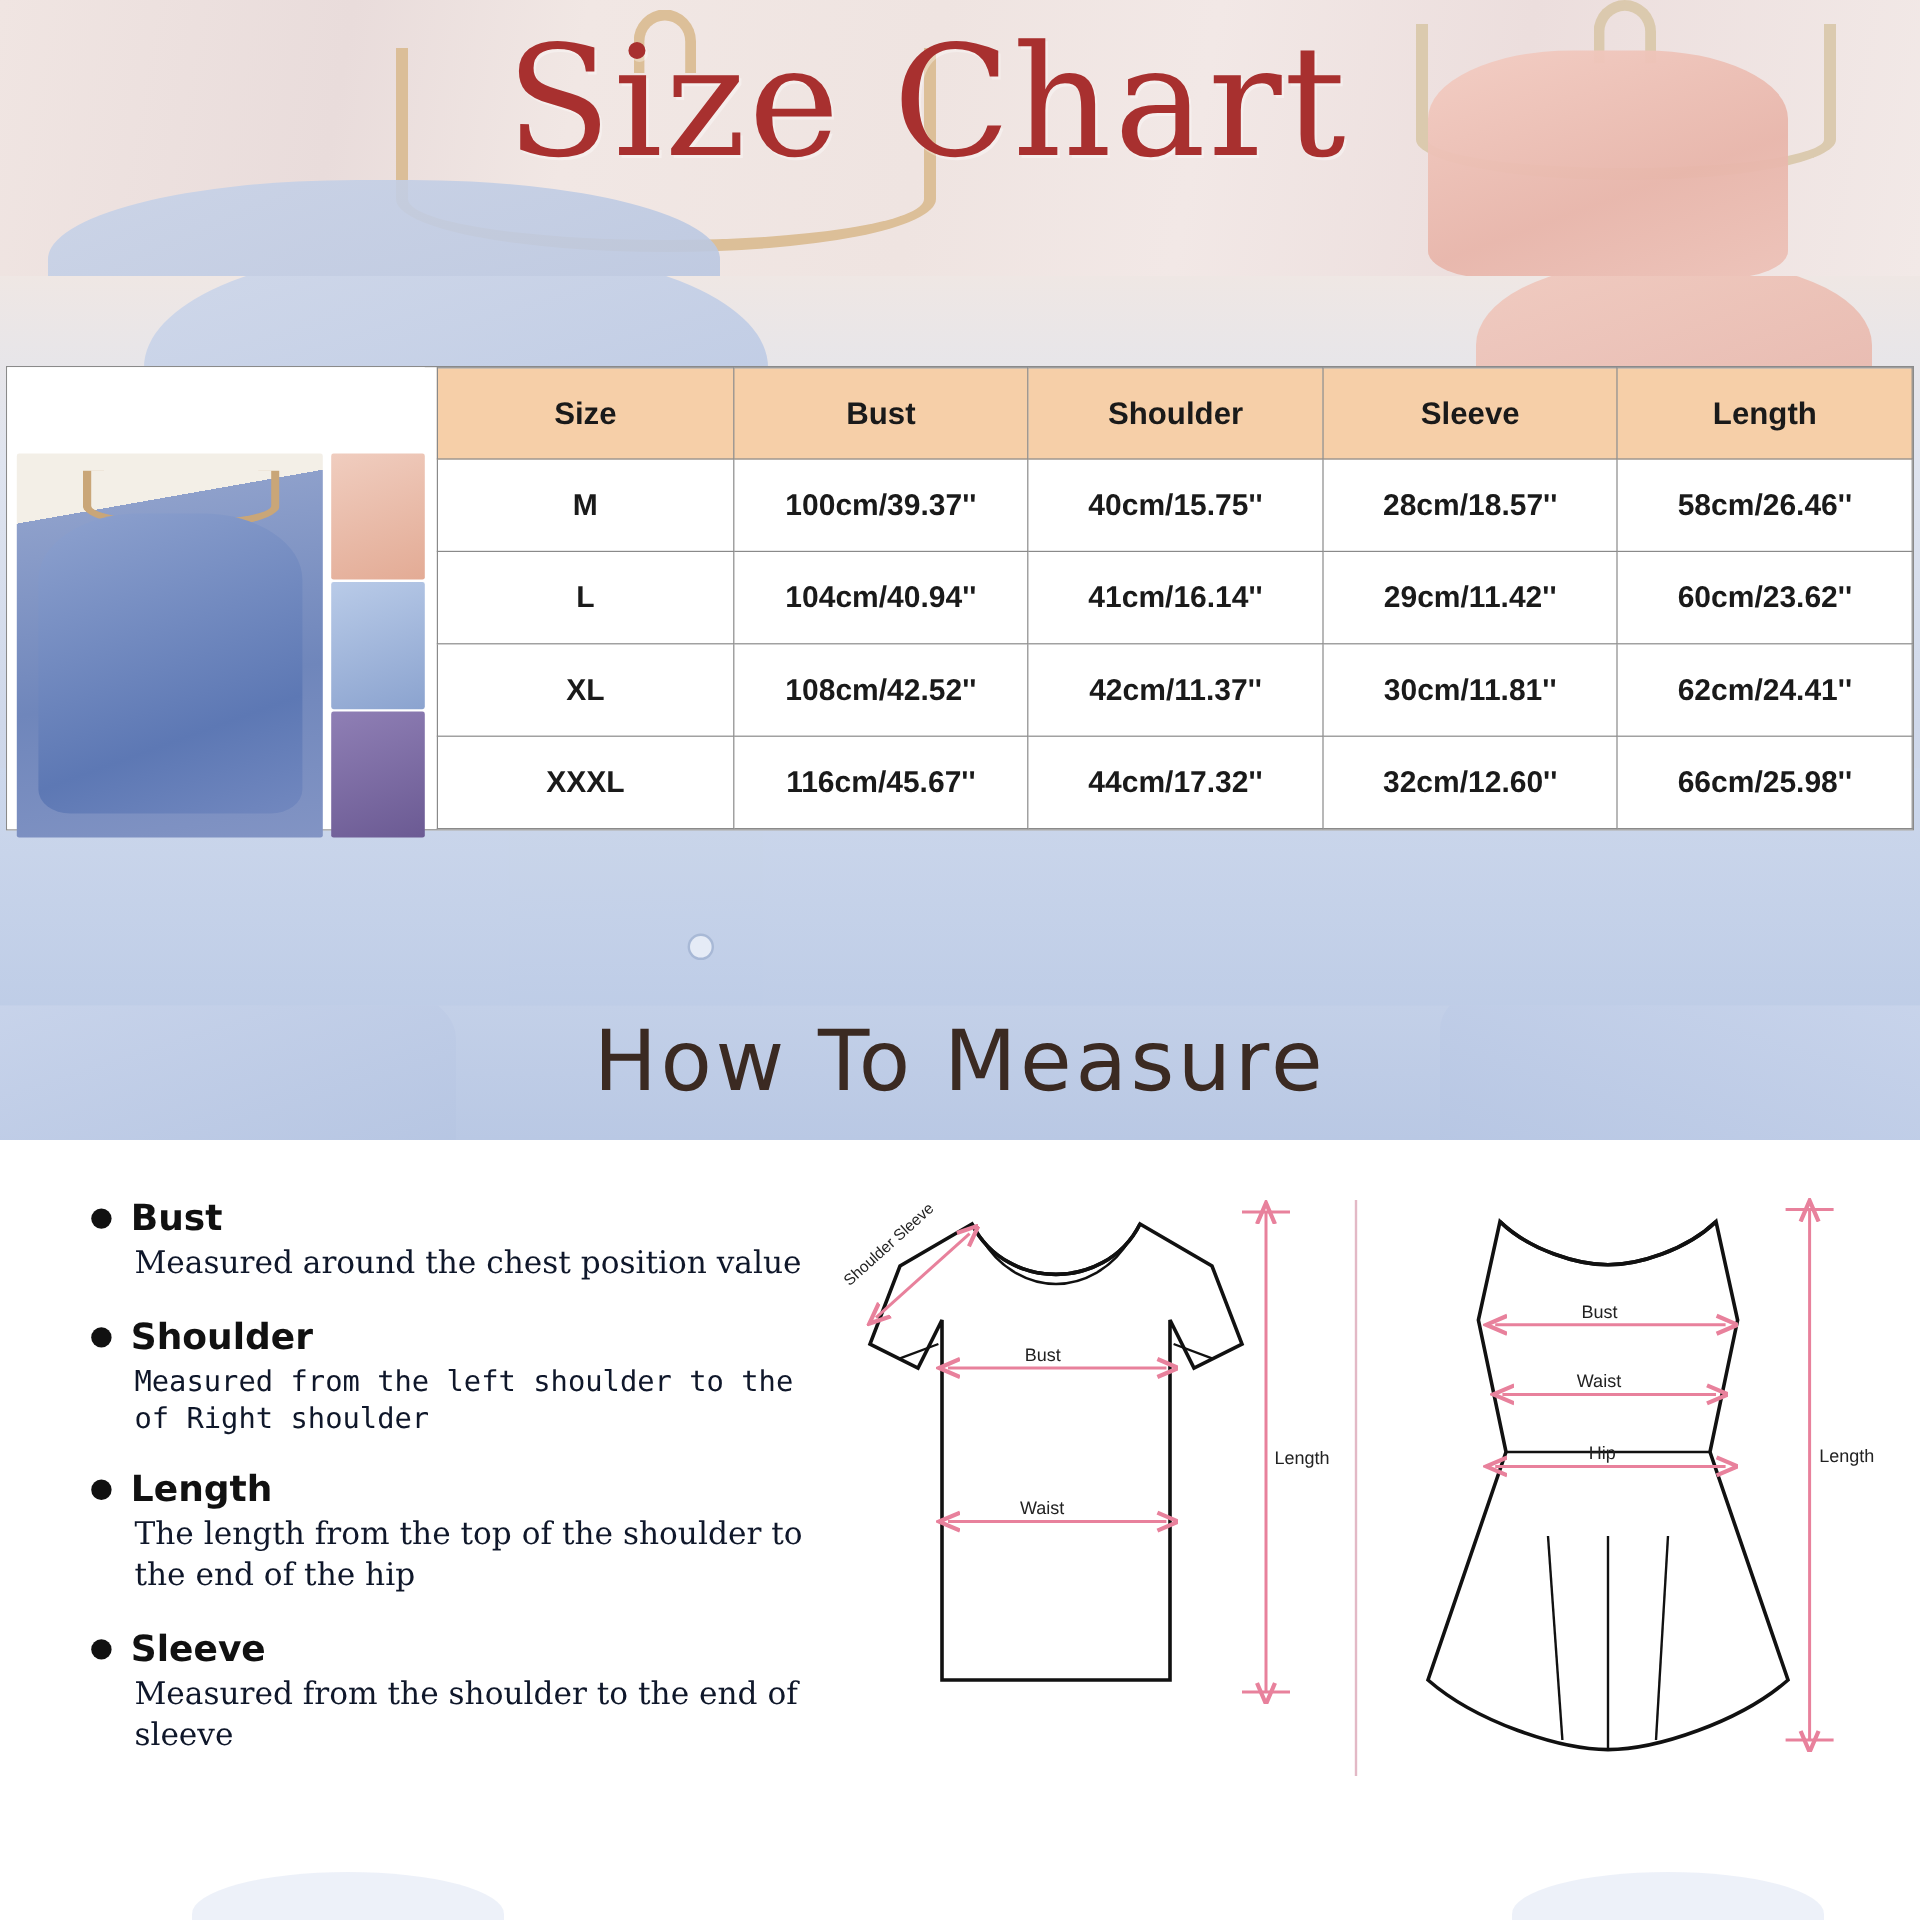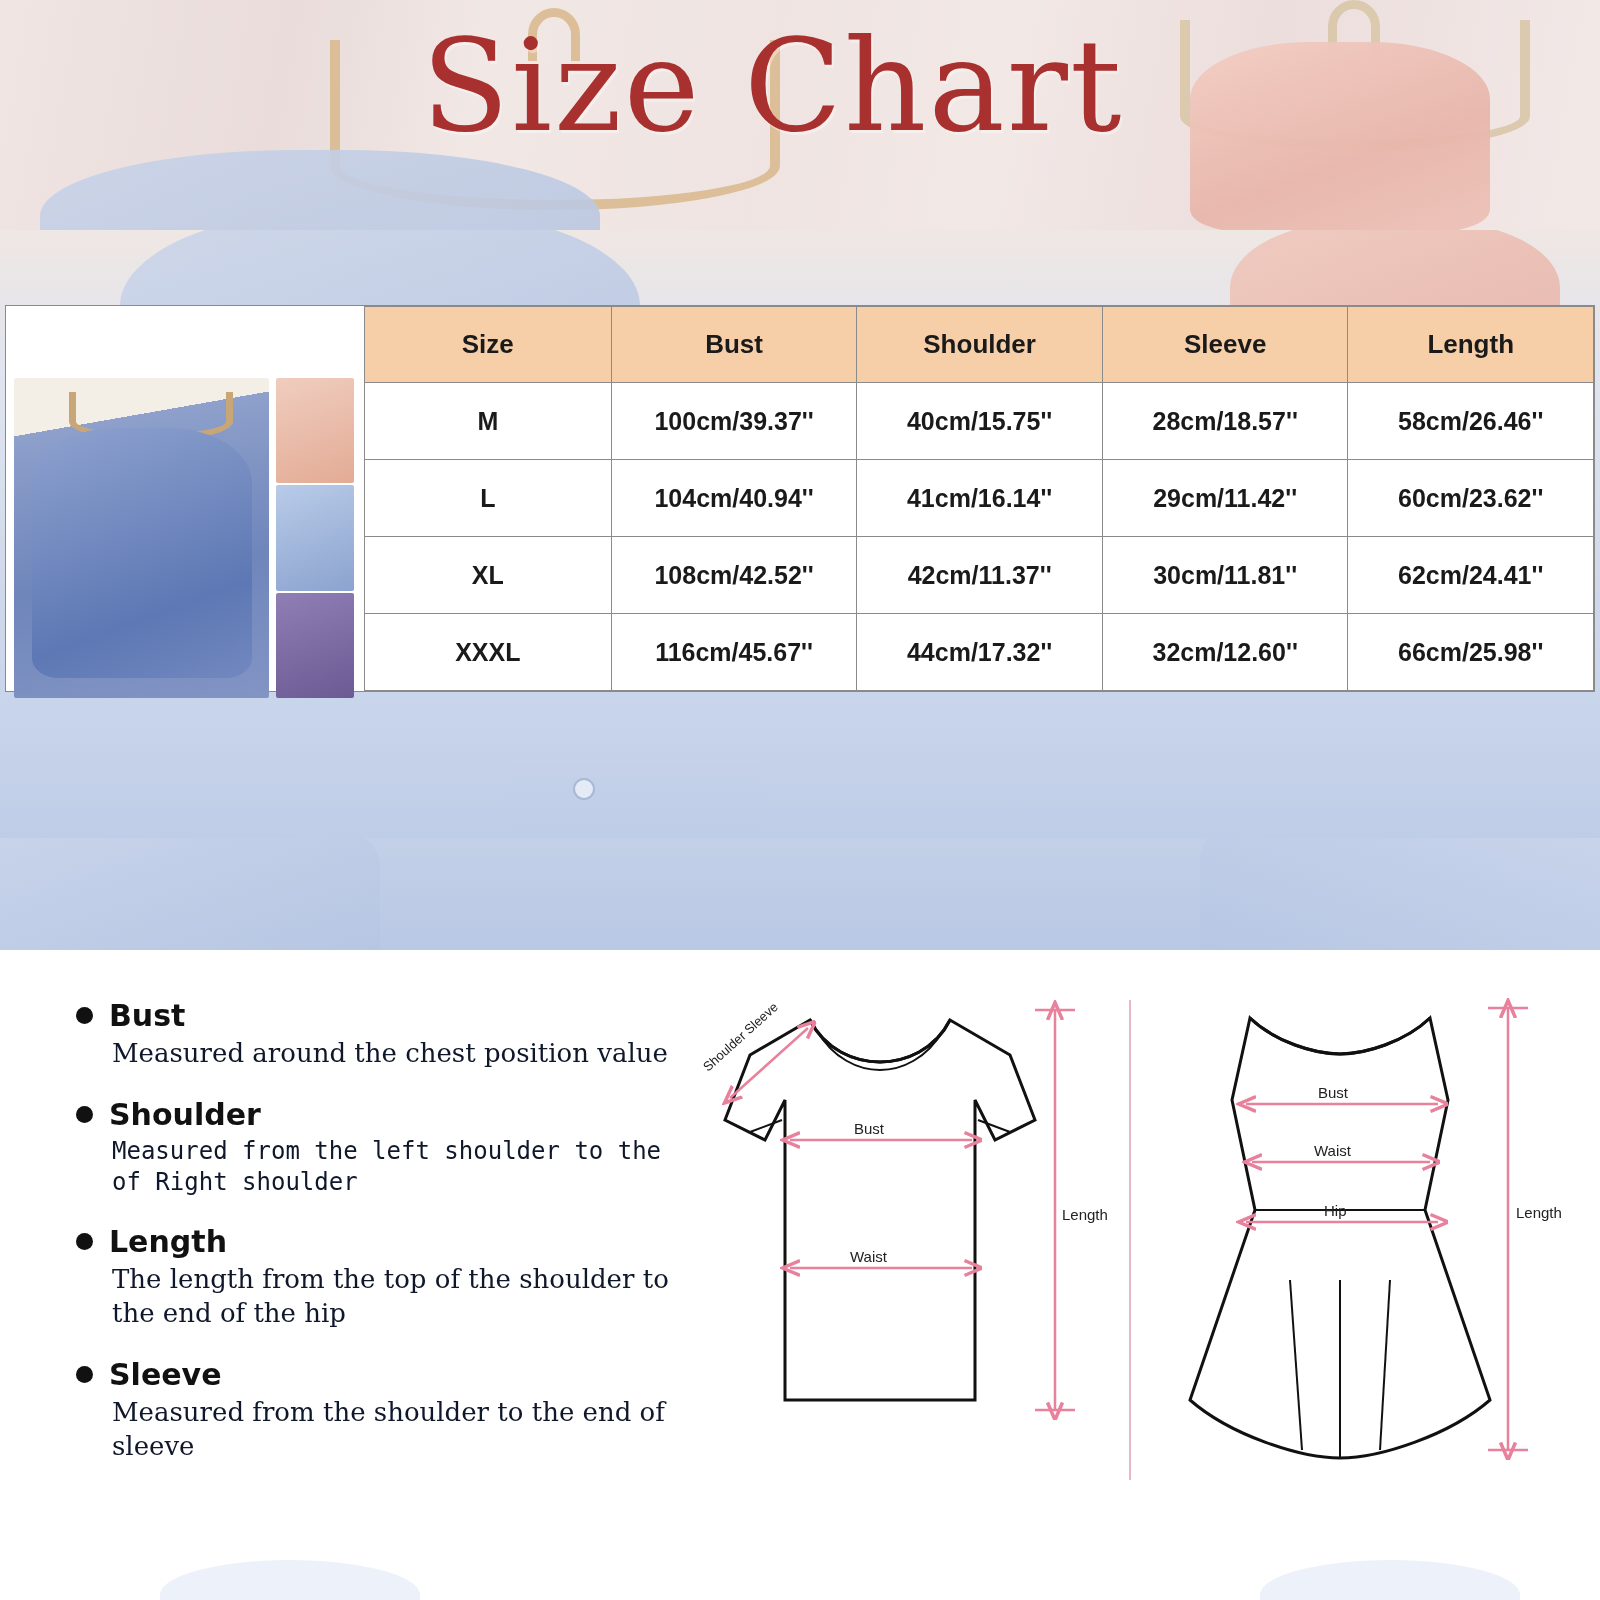--- a/index.html
+++ b/index.html
@@ -391,20 +391,21 @@
         <td>32cm/12.60''</td>
         <td>66cm/25.98''</td>
       </tr>
     </tbody>
   </table>
 </div>
 
 <div class="htm-band">
   <div class="shirt-left"></div>
   <div class="shirt-right"></div>
+  <div class="htm-title">How To  Measure</div>
 </div>
 
 <div class="bottom">
 
   <div class="defs">
     <div class="def-item">
       <div class="def-term">
         <span class="bullet"></span>
         <span>Bust</span>
       </div>

